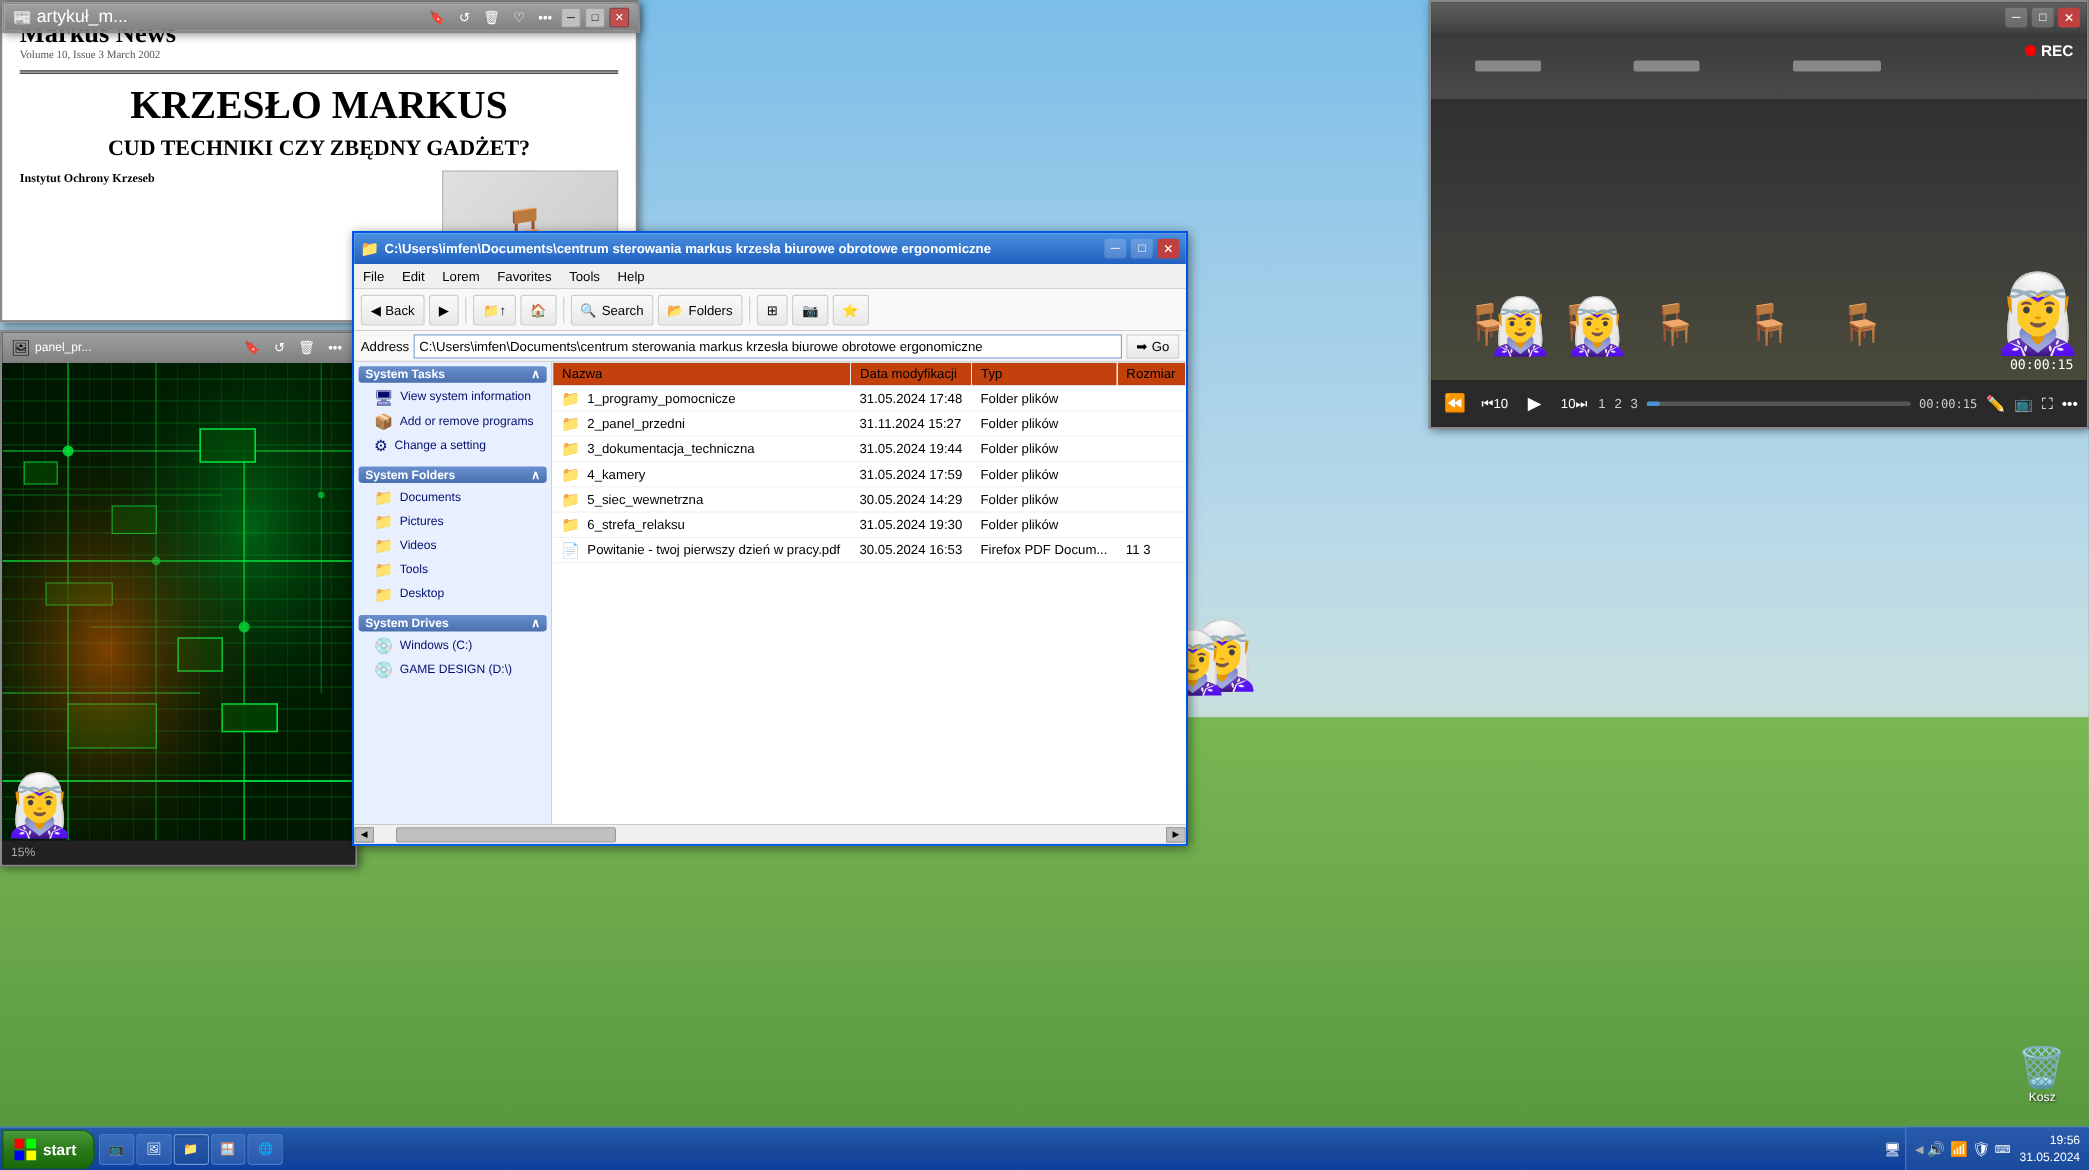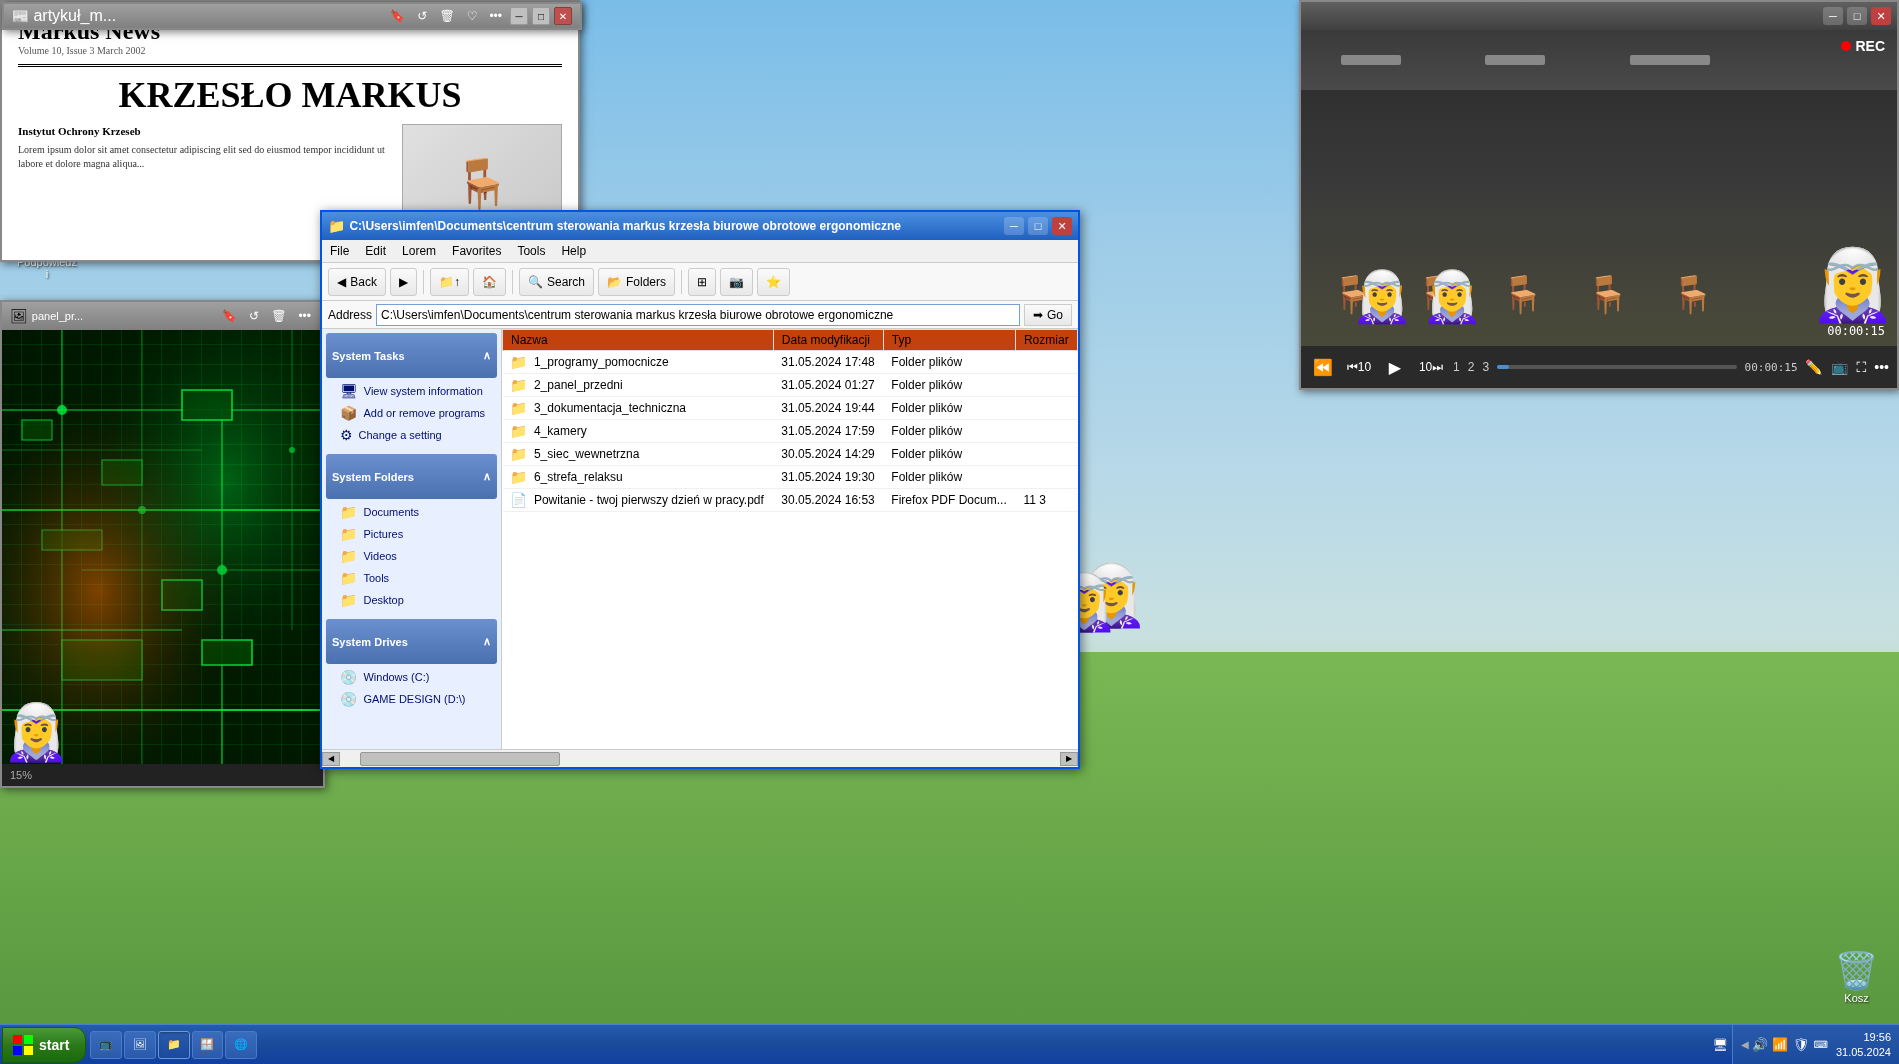--- a/index.html
+++ b/index.html
@@ -452,21 +452,21 @@
 
     .sidebar-section {
       margin-bottom: 8px;
     }
 
     .sidebar-section-header {
       background: linear-gradient(180deg, #6a90d0 0%, #4a70b0 100%);
       color: white;
       font-size: 11px;
       font-weight: bold;
-      padding: 16px 6px;
+      padding: 1px 6px;
       display: flex;
       justify-content: space-between;
       align-items: center;
       cursor: pointer;
       border-radius: 3px;
       margin-bottom: 2px;
     }
 
     .sidebar-item {
       padding: 3px 6px 3px 14px;
@@ -764,26 +764,24 @@
       <div class="window-control maximize" style="width:18px;height:18px;background:#c0c0c0;border:1px solid #999;display:flex;align-items:center;justify-content:center;font-size:10px;cursor:pointer;border-radius:2px;">□</div>
       <div class="window-control close" style="width:18px;height:18px;background:#c05050;border:1px solid #804040;display:flex;align-items:center;justify-content:center;font-size:10px;cursor:pointer;border-radius:2px;color:white;">✕</div>
     </div>
 
     <div class="news-content">
       <div class="news-header">
         <div class="news-title-text">Markus News</div>
         <div class="news-subtitle">Volume 10, Issue 3 March 2002</div>
       </div>
       <div class="news-headline">KRZESŁO MARKUS</div>
+      <div class="news-subheadline">CUD TECHNIKI CZY ZBĘDNY GADŻET?</div>
       <div class="news-body">
         <div class="news-text-col">
           <div style="font-size:11px;font-weight:bold;margin-bottom:4px;">Instytut Ochrony Krzeseb</div>
-          <div style="font-size:10px;line-height:1.4;color:#333;">
-            Lorem ipsum dolor sit amet consectetur adipiscing elit sed do eiusmod tempor incididunt ut labore et dolore magna aliqua...
-          </div>
         </div>
         <div class="news-image-col">
           <div class="chair-image" style="background:linear-gradient(135deg,#e0e0e0,#c8c8c8);border:1px solid #aaa;">
             <div style="font-size:48px;">🪑</div>
           </div>
         </div>
       </div>
     </div>
   </div>
 
@@ -1002,21 +1000,21 @@
     <td>Folder plików</td>
     <td></td>
   </tr>
               <tr>
     <td>
       <div class="file-icon">
         <span class="folder-icon">📁</span>
         <span>2_panel_przedni</span>
       </div>
     </td>
-    <td>31.05.2024 01:27</td>
+    <td>31.11.2024 15:27</td>
     <td>Folder plików</td>
     <td></td>
   </tr>
               <tr>
     <td>
       <div class="file-icon">
         <span class="folder-icon">📁</span>
         <span>3_dokumentacja_techniczna</span>
       </div>
     </td>

